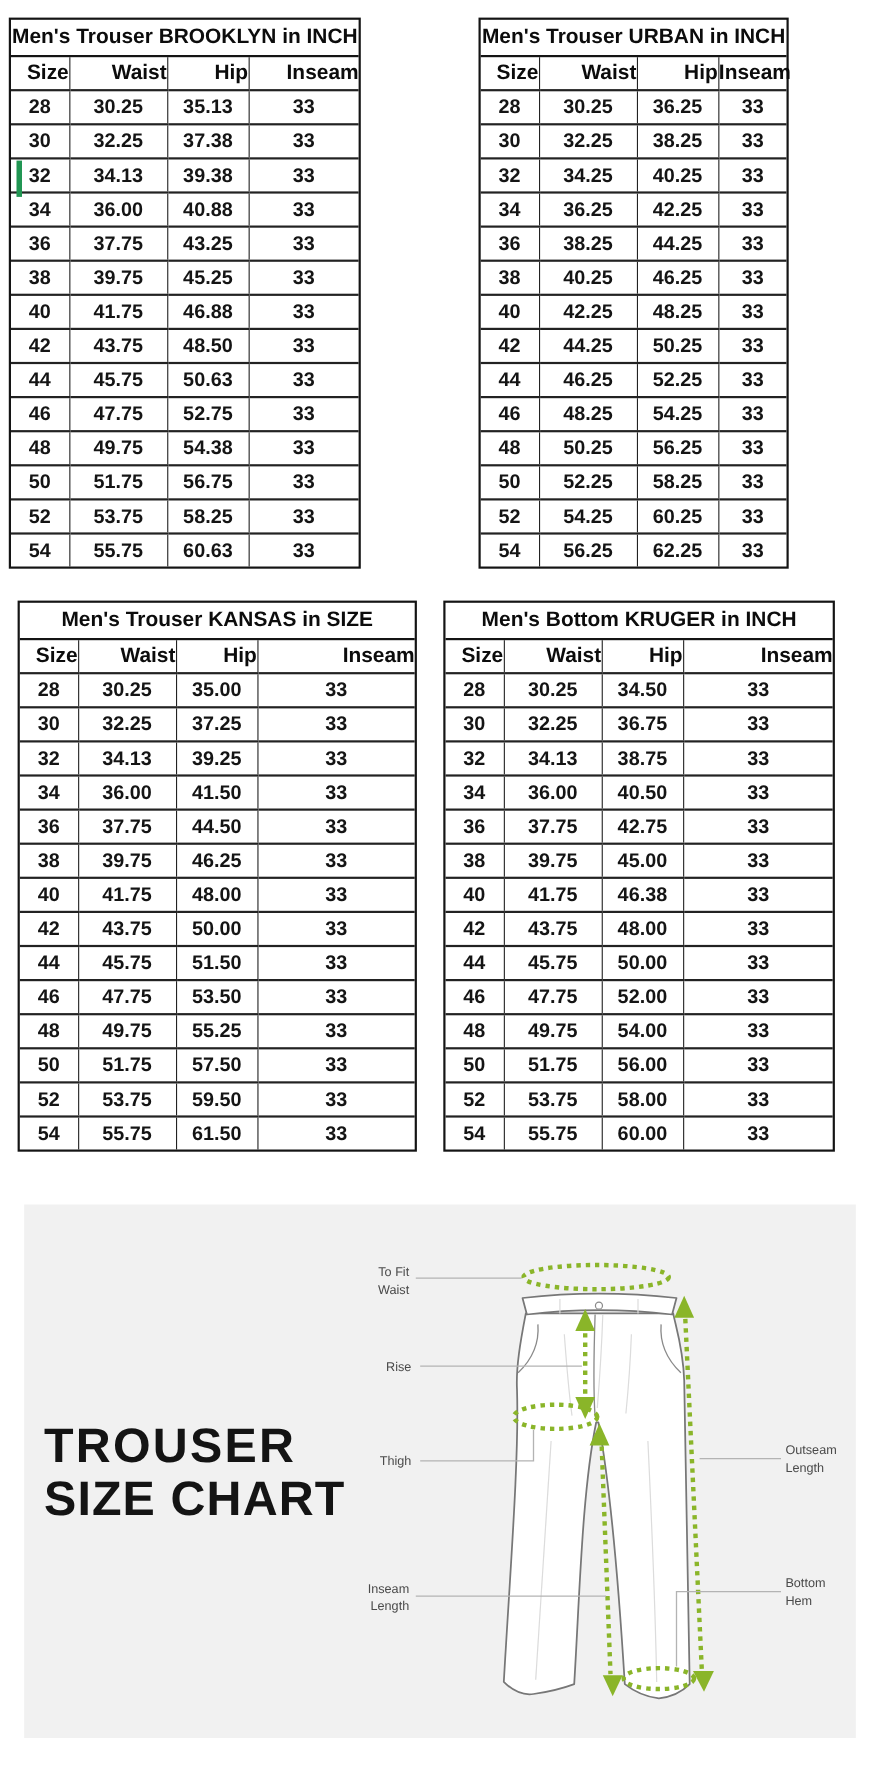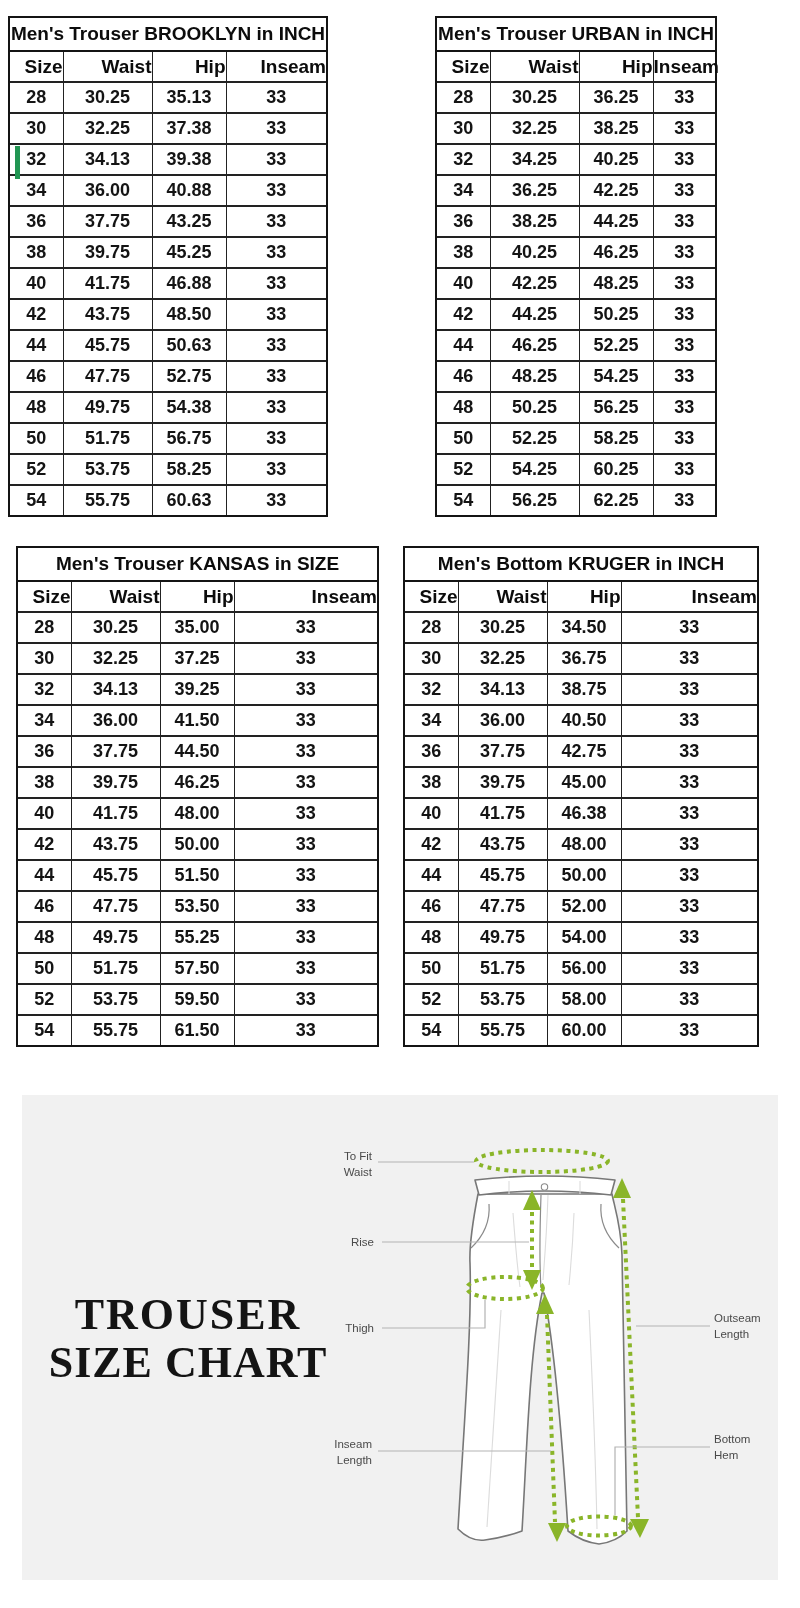--- a/index.html
+++ b/index.html
@@ -18,22 +18,22 @@
   .size-table th:first-child,.size-table td:first-child{border-left:none;}
   .size-table thead tr th{border-top:none;}
 
   #marker{position:absolute;left:15px;top:146px;width:5px;height:33px;
           background:var(--marker-green,#219653);}
 
   
   #diagram{position:absolute;left:22px;top:1095px;width:756px;height:485px;
            background:var(--diagram-bg,#f1f1f1);}
   #diagram svg{position:absolute;left:0;top:0;}
-  .chart-title{position:absolute;left:18px;top:196px;width:296px;text-align:center;
-               font-family:Liberation Serif, serif;font-weight:600;color:#141414;}
+  .chart-title{position:absolute;left:18px;top:196px;width:296px;text-align:left;
+               font-family:Liberation Sans, sans-serif;font-weight:600;color:#141414;}
   .chart-title .l1{font-size:44px;line-height:48px;letter-spacing:2px;}
   .chart-title .l2{font-size:44px;line-height:48px;letter-spacing:1px;}
 
   .outline{fill:#ffffff;stroke:#777;stroke-width:1.6;stroke-linejoin:round;}
   .seam{fill:none;stroke:#8a8a8a;stroke-width:1.2;}
   .seam-light{fill:none;stroke:#dcdcdc;stroke-width:1.1;}
   .g-stroke{fill:none;stroke:var(--accent-green,#8ab529);stroke-width:4;stroke-dasharray:4 4.5;}
   .g-fill{fill:var(--accent-green,#8ab529);stroke:none;}
   .conn{fill:none;stroke:#b3b3b3;stroke-width:1.2;}
   .dlabel{font-family:"Liberation Sans",sans-serif;font-size:11.5px;fill:#4a4a4a;}

